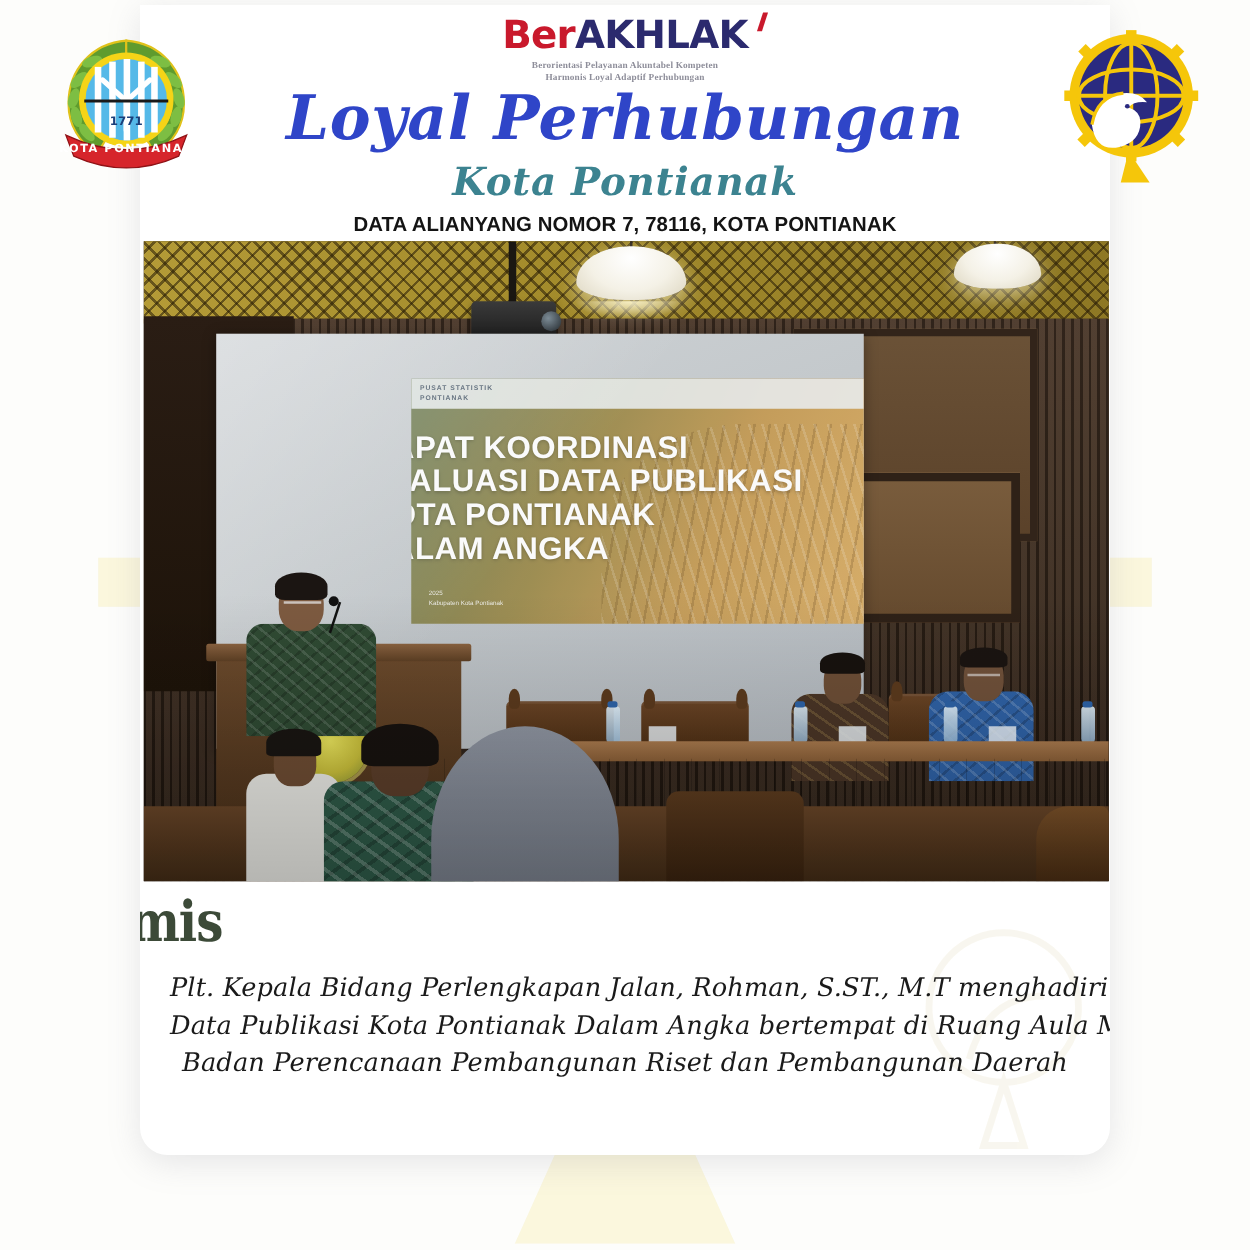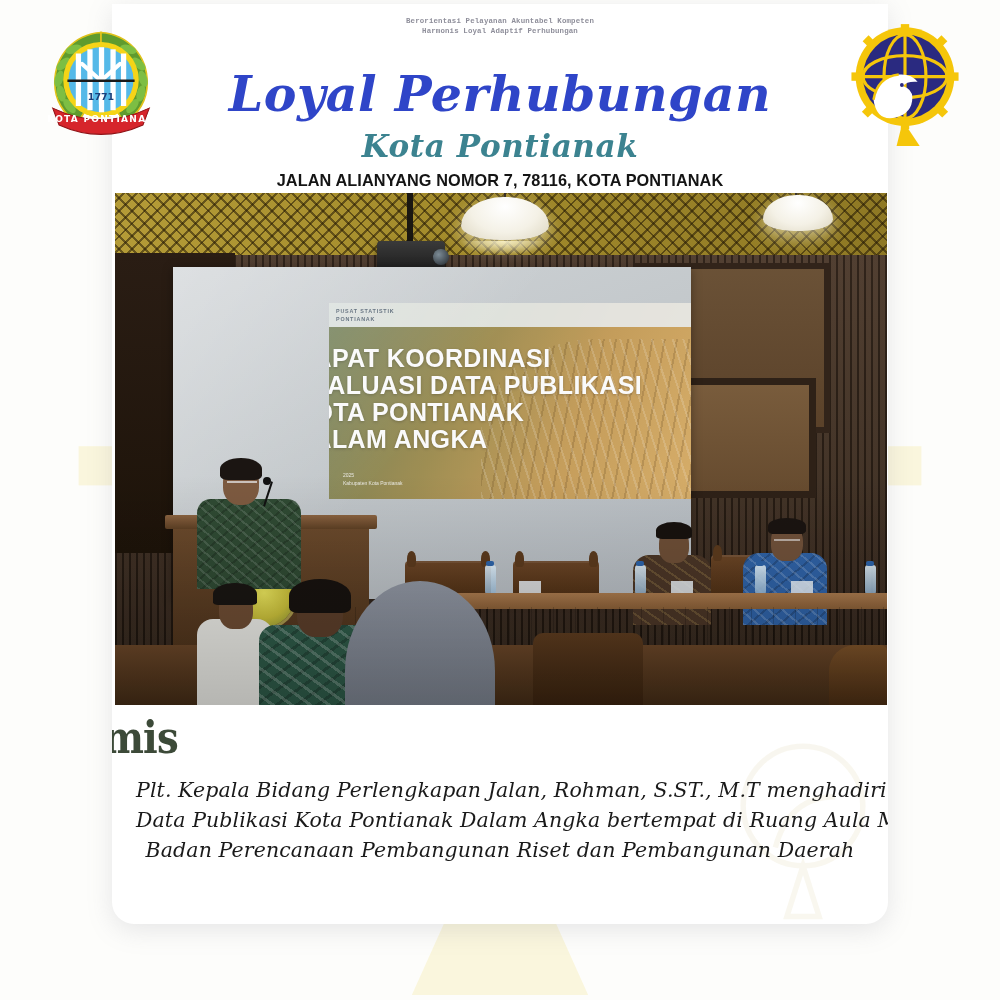--- a/index.html
+++ b/index.html
@@ -62,21 +62,21 @@
   .ber-word .b1 { color: #c9192c; }
   .ber-word .b2 { color: #2b2a6e; }
   .ber-tick {
     position: absolute; right: 18px; top: -3px;
     width: 15px; height: 15px;
     border-right: 4px solid #c9192c;
     transform: skewX(-18deg);
   }
   .ber-tag {
     margin-top: 3px;
-    font-family: Liberation Mono, monospace;
+    font-family: Liberation Serif, serif;
     font-size: 7.4px; font-weight: bold;
     letter-spacing: .15px; line-height: 1.38;
     color: #8e8e9a;
     white-space: nowrap;
     text-align: center;
   }
 
   .title1 {
     position: absolute; left: 0; right: 0; top: 66px;
     text-align: center;
@@ -378,29 +378,33 @@
       <g fill="none" stroke="#f3efe0" stroke-width="2.4">
         <circle cx="50" cy="40" r="26"></circle>
         <path d="M38 58 q6 -22 26 -22"></path>
         <path d="M50 66 l7 22 h-14 z"></path>
       </g>
     </svg>
 
     <div class="header">
 
       <div class="berakhlak">
+        <div class="ber-word">
+          <span class="b1">Ber</span><span class="b2">AKHLAK</span>
+          <span class="ber-tick"></span>
+        </div>
         <div class="ber-tag">
           <div>Berorientasi Pelayanan Akuntabel Kompeten</div>
           <div>Harmonis Loyal Adaptif Perhubungan</div>
         </div>
       </div>
 
       <div class="title1">Loyal Perhubungan</div>
       <div class="title2">Kota Pontianak</div>
-      <div class="address">JALAN ALIANYANG NOMOR 7, 78116, KOTA PONTIANAK</div>
+      <div class="address">DATA ALIANYANG NOMOR 7, 78116, KOTA PONTIANAK</div>
     </div>
 
     <div class="photo" style="left:3px; top:189px;">
 
       <div class="ph wall-batik"></div>
       <div class="ph wall-wood"></div>
       <div class="ph wall-left-dark"></div>
       <div class="ph wood-door"></div>
       <div class="ph wood-door2"></div>
 

